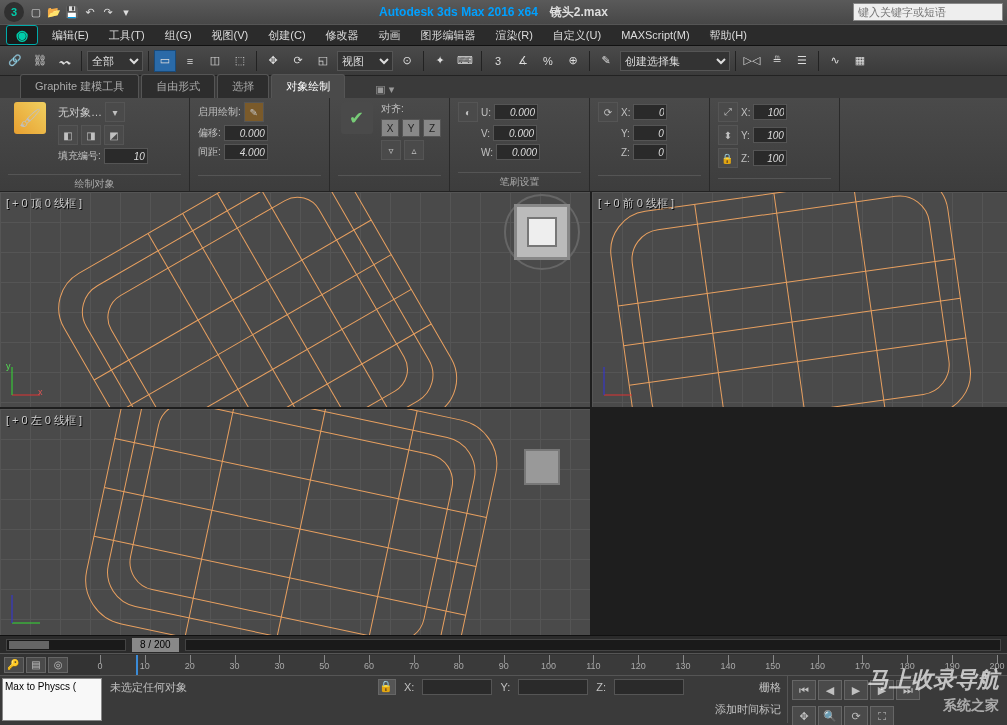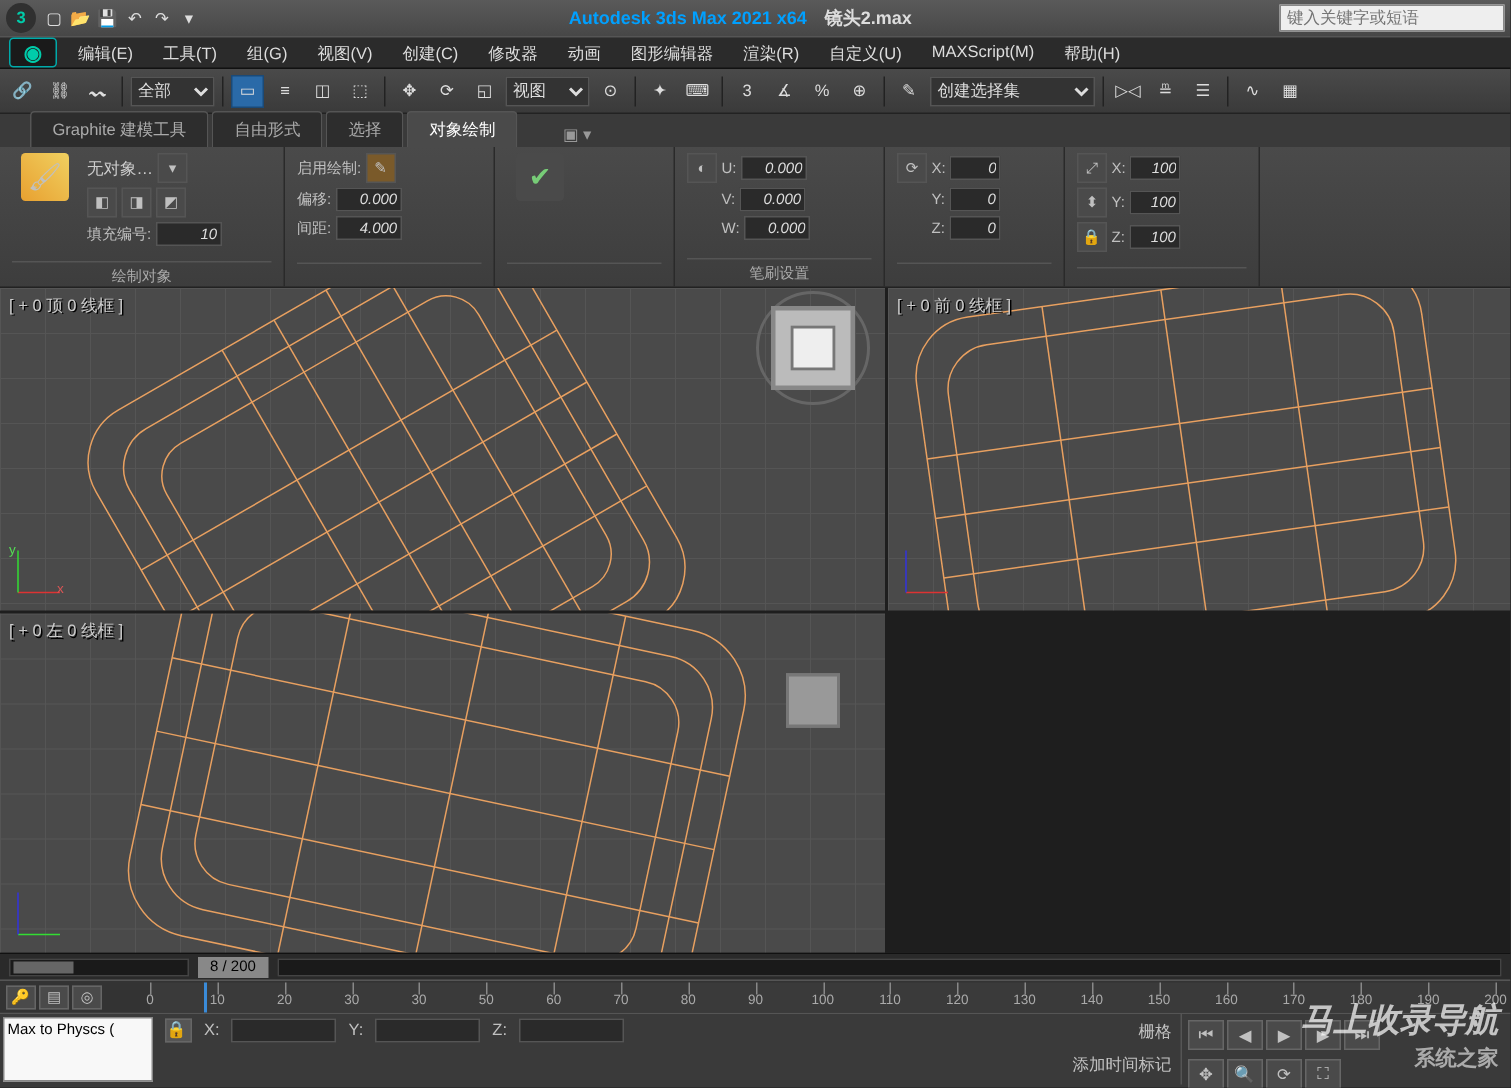--- a/index.html
+++ b/index.html
@@ -109,21 +109,21 @@
   <div class="logo">3</div>
   <div class="qat">
     <span>▢</span>
     <span>📂</span>
     <span>💾</span>
     <span>↶</span>
     <span>↷</span>
     <span>▾</span>
   </div>
   <div class="title">
-    <span>Autodesk 3ds Max  2021 x64</span><span class="file">镜头2.max</span>
+    <span>Autodesk 3ds Max  2016 x64</span><span class="file">镜头2.max</span>
   </div>
   <input class="search" placeholder="键入关键字或短语" style="">
 </div>
 
 <div class="menubar">
   <div class="applogo">◉</div>
   <div class="mitem">编辑(E)</div>
   <div class="mitem">工具(T)</div>
   <div class="mitem">组(G)</div>
   <div class="mitem">视图(V)</div>
@@ -224,20 +224,34 @@
       </div>
     </div>
       </div>
     <div class="label">&nbsp;</div>
   </div>
 
   <div class="panel" style="width:120px">
     <div class="body">
       <div class="bigbtn">
         <div class="ico" style="background:#4a4a4a;color:#7c7">✔</div>
+      </div>
+      <div>
+        <div class="smallrow">
+            <label>对齐:</label>
+          </div>
+        <div class="smallrow">
+          <button class="axisbtn">X</button>
+          <button class="axisbtn">Y</button>
+          <button class="axisbtn">Z</button>
+        </div>
+        <div class="smallrow">
+          <span class="sbtn">▿</span>
+          <span class="sbtn">▵</span>
+        </div>
       </div>
     </div>
     <div class="label">&nbsp;</div>
   </div>
 
   <div class="panel" style="width:140px">
     <div class="body">
         <div>
       <div class="smallrow">
             <span class="sbtn">◐</span>
@@ -447,20 +461,21 @@
       <div class="tick" style="left: 100%;"></div>
       <div class="ticklbl" style="left: 100%;">200</div>
       <div class="playhead" style="left: 4%;"></div>
     </div>
 </div>
 
 <div class="status">
   <div class="script">Max to Physcs (</div>
   <div class="mid">
     <div class="row">
+      <span style="flex:0 0 260px">未选定任何对象</span>
       <span class="sbtn" style="width:18px;height:16px;background:#555;border:1px solid #666">🔒</span>
       <label>X:</label>
         <input type="text" style="">
       <label>Y:</label>
         <input type="text" style="">
       <label>Z:</label>
         <input type="text" style="">
       <span style="flex:1"></span>
       <span>栅格</span>
     </div>

